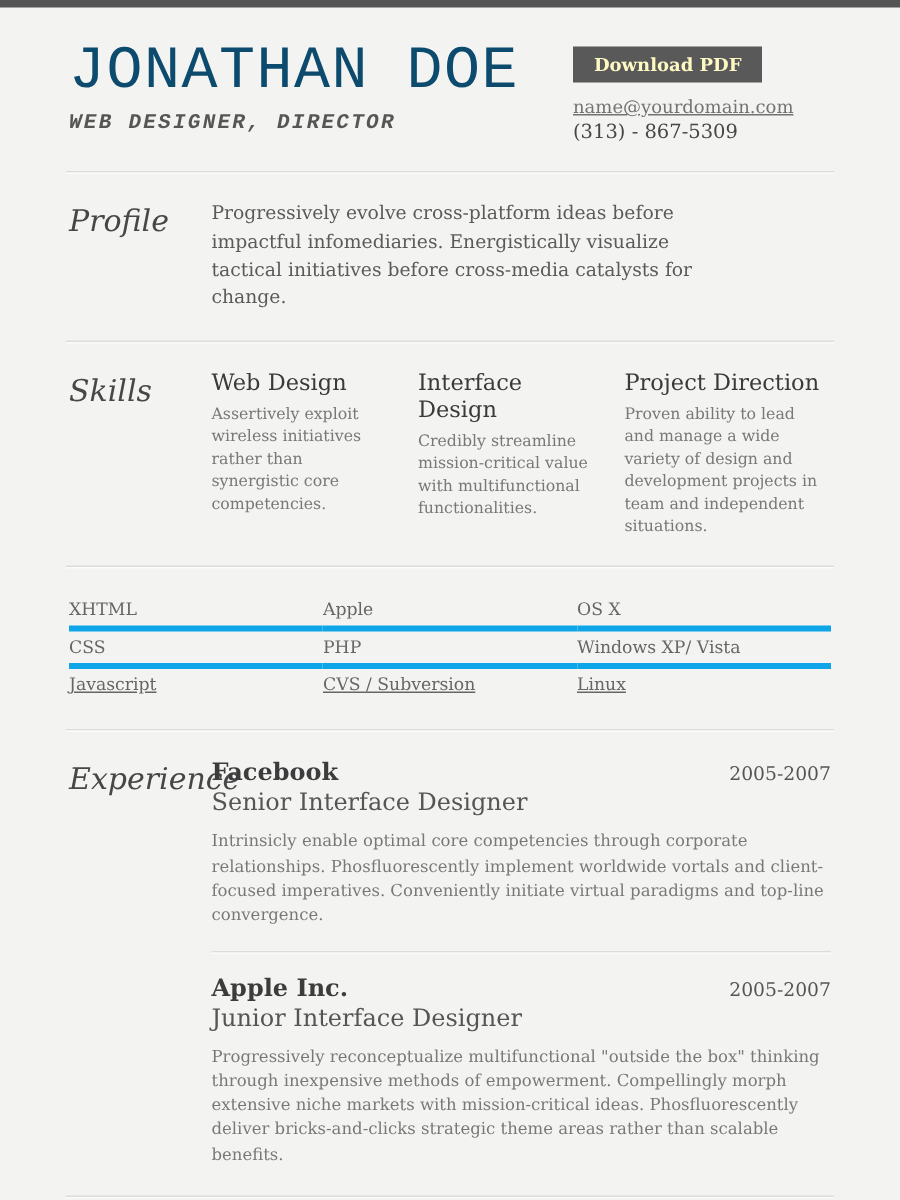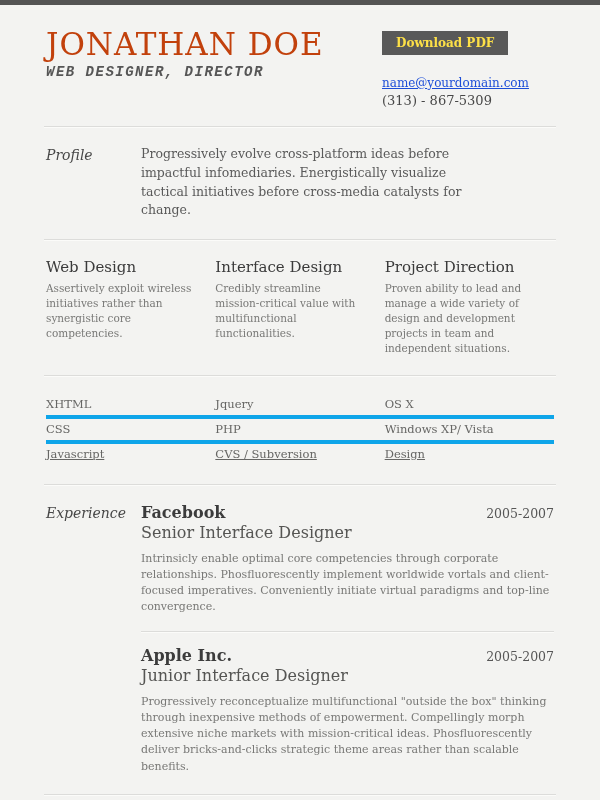--- a/index.html
+++ b/index.html
@@ -17,39 +17,39 @@
   
   .divider {
     border-top: 1px solid #dcdcda;
     border-bottom: 1px solid #fbfbf9;
     height: 0;
   }
 
   
   .header { display: flex; justify-content: space-between; padding: 22px 2px 18px 2px; }
   .person-name {
-    margin: 0; font-size: 31px; font-weight: 500;
-    letter-spacing: 1px; color: #c2410c; line-height: 1.1;
+    margin: 0; font-size: 40px; font-weight: 500;
+    letter-spacing: 1px; color: #0c4a6e; line-height: 1.1; font-family: Liberation Mono, monospace;
   }
   .person-role {
     margin-top: 3px; font-size: 14px; font-style: italic; font-weight: bold;
     letter-spacing: 1.5px; color: #565656; font-family: Liberation Mono, monospace;
   }
   .contact { width: 172px; padding-top: 4px; }
   .btn-download {
-    display: inline-block; background: #595959; color: #fde047;
+    display: inline-block; background: #595959; color: #fef9c3;
     font-size: 12px; font-weight: bold; padding: 5px 14px;
-    text-decoration: none; margin-bottom: 17px; cursor: pointer;
+    text-decoration: none; margin-bottom: 5px; cursor: pointer;
   }
-  .email-link { display: inline-block; color: #1d4ed8; font-size: 12px; text-decoration: underline; margin-bottom: 2px; cursor: pointer; }
+  .email-link { display: inline-block; color: #737373; font-size: 12px; text-decoration: underline; margin-bottom: 2px; cursor: pointer; }
   .phone { color: #474747; font-size: 13px; margin-top: 1px; }
 
   
   .row { display: flex; padding: 17px 2px 19px 2px; }
-  .sec-label { width: 95px; flex: none; font-style: italic; font-size: 14px; color: #474747; padding-top: 2px; }
+  .sec-label { width: 95px; flex: none; font-style: italic; font-size: 20px; color: #474747; padding-top: 2px; }
   .sec-content { flex: 1; min-width: 0; }
 
   
   .profile-text { margin: 0; font-size: 12.5px; line-height: 1.5; color: #5a5a5a; max-width: 340px; }
 
   
   .skill-cols { display: flex; }
   .skill-col { width: 33.33%; padding-right: 18px; }
   .skill-col:last-child { padding-right: 4px; }
   .skill-title { margin: 0 0 5px 0; font-size: 15px; font-weight: 500; color: #3a3a3a; }
@@ -96,20 +96,21 @@
   <div class="row">
     <div class="sec-label">Profile</div>
     <div class="sec-content">
       <p class="profile-text">Progressively evolve cross-platform ideas before impactful infomediaries. Energistically visualize tactical initiatives before cross-media catalysts for change.</p>
     </div>
   </div>
 
   <div class="divider"></div>
 
   <div class="row">
+    <div class="sec-label">Skills</div>
     <div class="sec-content skill-cols">
       <div class="skill-col">
         <h3 class="skill-title">Web Design</h3>
         <p class="skill-text">Assertively exploit wireless initiatives rather than synergistic core competencies.</p>
       </div>
       <div class="skill-col">
         <h3 class="skill-title">Interface Design</h3>
         <p class="skill-text">Credibly streamline mission-critical value with multifunctional functionalities.</p>
       </div>
       <div class="skill-col">
@@ -120,32 +121,32 @@
   </div>
 
   <div class="divider"></div>
 
   <div class="row">
     <div class="sec-content">
       <table class="tech-table">
         <tbody>
             <tr>
           <td>XHTML</td>
-          <td>Jquery</td>
+          <td>Apple</td>
           <td>OS X</td>
         </tr>
         <tr>
           <td>CSS</td>
           <td>PHP</td>
           <td>Windows XP/ Vista</td>
         </tr>
         <tr>
           <td>Javascript</td>
           <td>CVS / Subversion</td>
-          <td>Design</td>
+          <td>Linux</td>
         </tr>
       </tbody>
         </table>
     </div>
   </div>
 
   <div class="divider"></div>
 
   <div class="row">
     <div class="sec-label">Experience</div>

